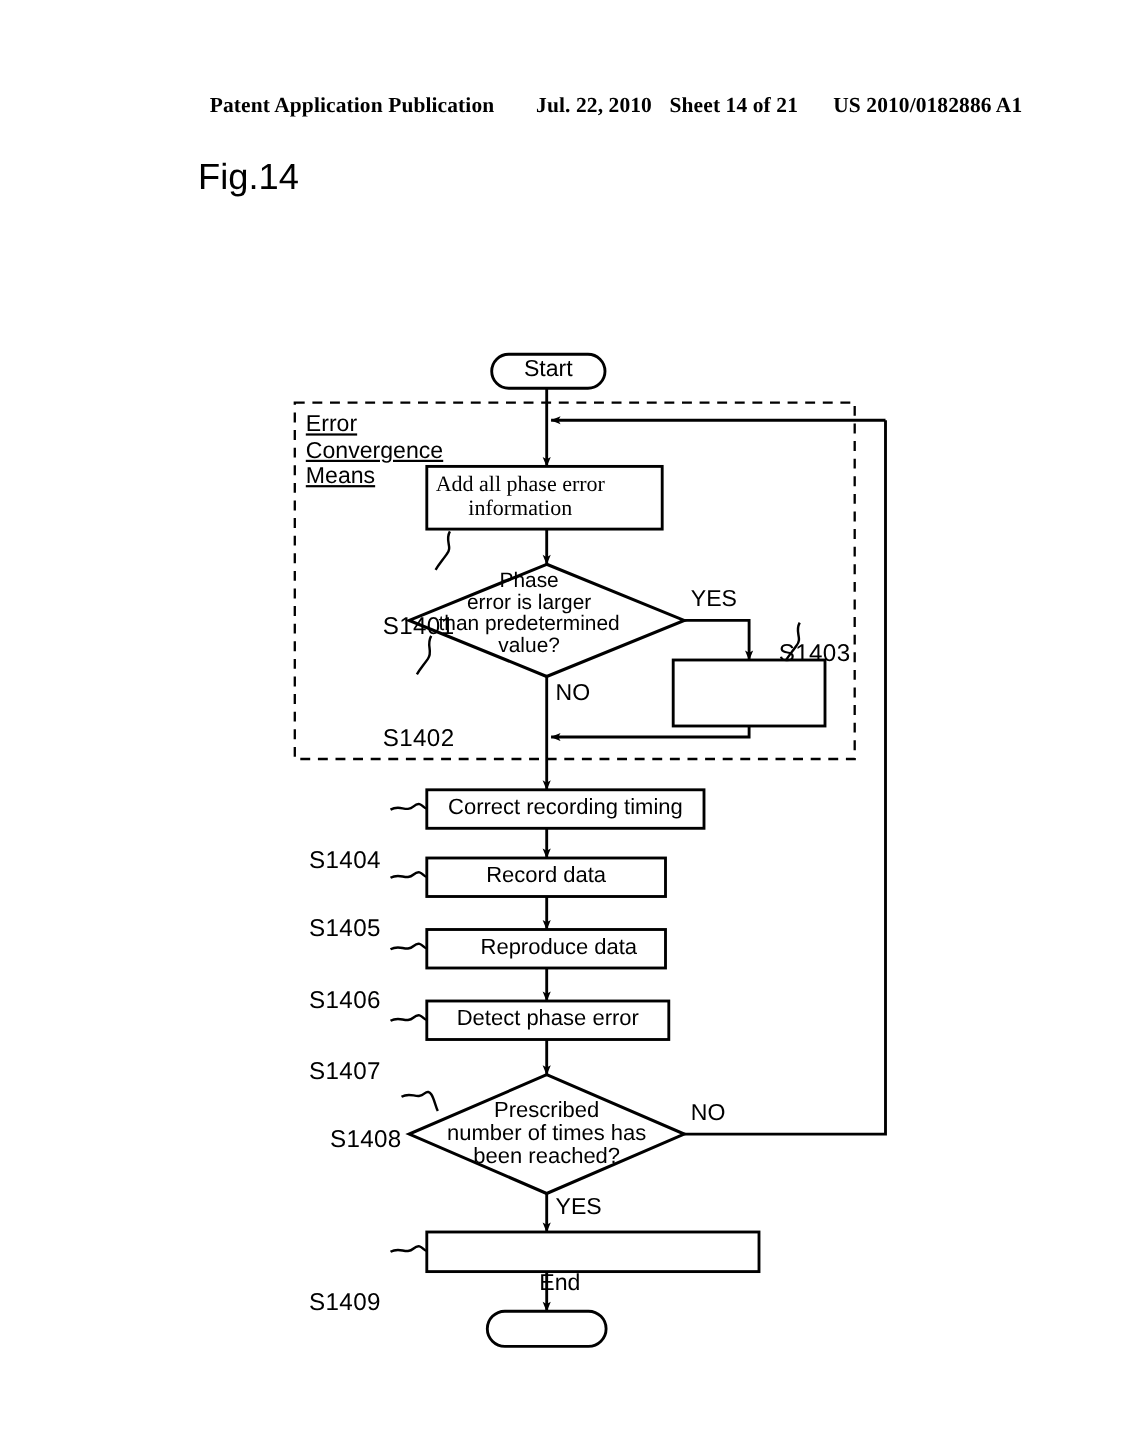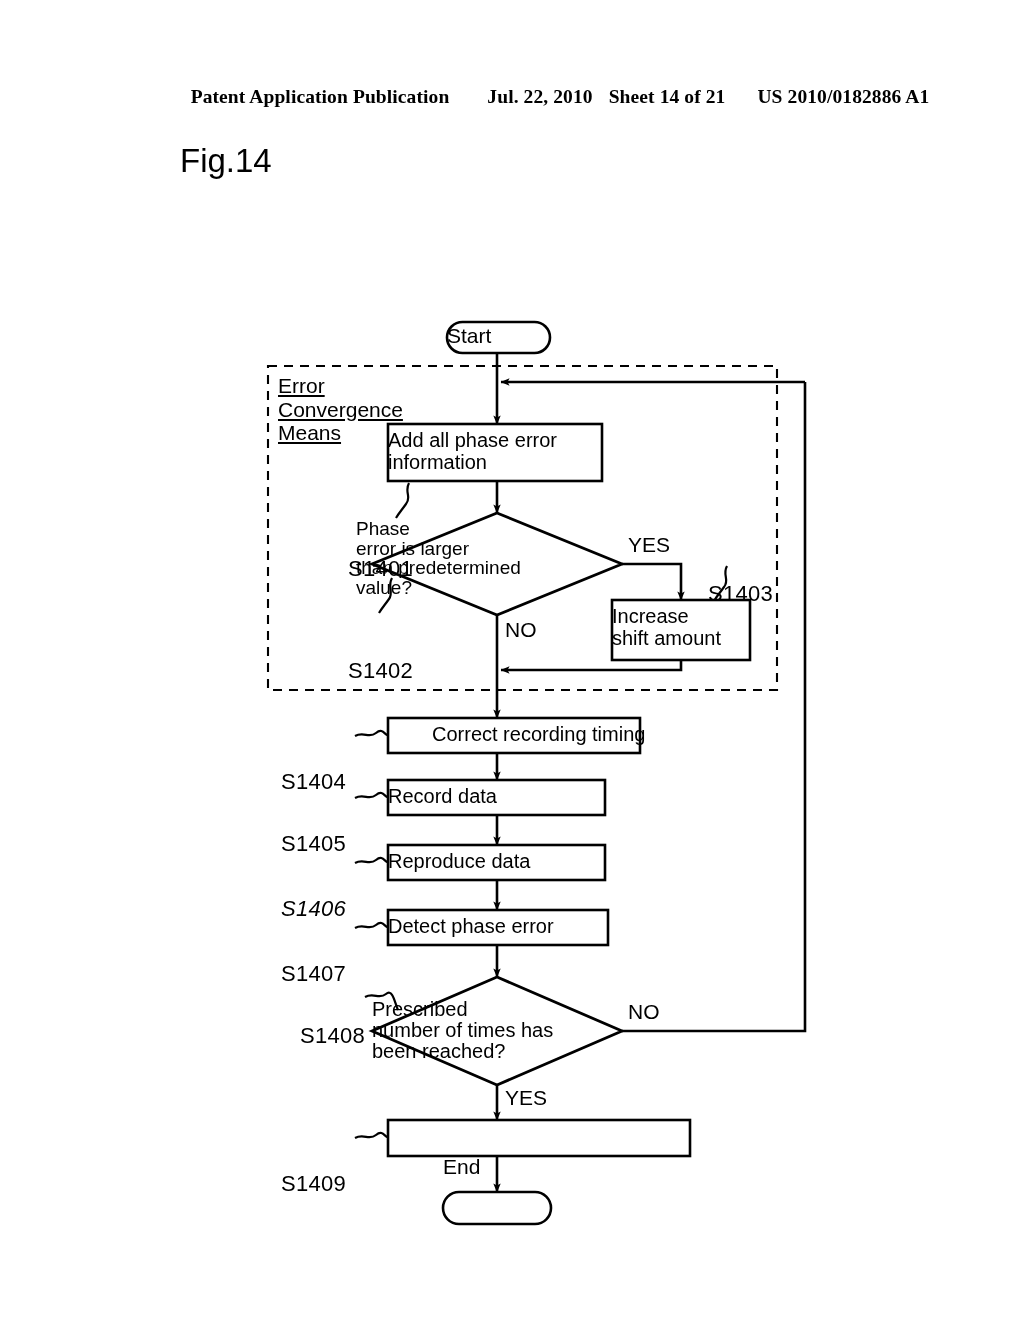--- a/index.html
+++ b/index.html
@@ -51,20 +51,21 @@
   #diagram {
     position: absolute;
     left: 0; top: 0;
     width: 1024px;
     height: 1320px;
   }
 
   
   .node-text {
     position: absolute;
+    text-align: center;
     line-height: 1.08;
     font-size: 20px;
     white-space: pre;
     pointer-events: none;
   }
   .terminal-text { font-size: 21px; }
   .branch-label {
     position: absolute;
     font-size: 21px;
     white-space: nowrap;
@@ -163,32 +164,30 @@
 
     <rect x="443" y="1192" width="108" height="32" rx="16" ry="16" fill="#fff" stroke="#000" stroke-width="2.6"></rect>
   </svg>
 
   <div class="group-label" style="left:278px; top:374px;text-decoration:underline;">Error
 Convergence
 Means</div>
 
   <div class="node-text terminal-text" style="left:447px; top:325px; width:103px;">Start</div>
 
-  <div class="node-text" style="left:388px; top:430px; width:170px;">Add all phase error
+  <div class="node-text" style="left:388px; top:430px; width:170px;font-family:Liberation Serif, serif;">Add all phase error
 information</div>
 
   <div class="node-text" style="left:356px; top:519px; width:250px; font-size:19px; line-height:1.03;">Phase
 error is larger
 than predetermined
 value?</div>
 
-  <div class="node-text" style="left:612px; top:606px; width:138px;">Increase
-shift amount</div>
-
-  <div class="node-text" style="left:388px; top:724px; width:252px;margin-left:44px;">Correct recording timing</div>
+
+  <div class="node-text" style="left:388px; top:724px; width:252px;">Correct recording timing</div>
 
   <div class="node-text" style="left:388px; top:786px; width:217px;">Record data</div>
 
   <div class="node-text" style="left:388px; top:851px; width:240px;">Reproduce data</div>
 
   <div class="node-text" style="left:388px; top:916px; width:220px;">Detect phase error</div>
 
   <div class="node-text" style="left:372px; top:999px; width:250px; font-size:20px; line-height:1.05;">Prescribed
 number of times has
 been reached?</div>
@@ -199,18 +198,18 @@
   <div class="branch-label" style="left:628px; top:533px;">YES</div>
   <div class="branch-label" style="left:505px; top:618px;">NO</div>
   <div class="branch-label" style="left:628px; top:1000px;">NO</div>
   <div class="branch-label" style="left:505px; top:1086px;">YES</div>
 
   <div class="step-label" style="left:348px; top:510px;">S1401</div>
   <div class="step-label" style="left:348px; top:612px;">S1402</div>
   <div class="step-label" style="left:708px; top:535px;">S1403</div>
   <div class="step-label" style="left:281px; top:723px;">S1404</div>
   <div class="step-label" style="left:281px; top:785px;">S1405</div>
-  <div class="step-label" style="left:281px; top:850px;font-style:italic;">S1406</div>
+  <div class="step-label" style="left:281px; top:850px;">S1406</div>
   <div class="step-label" style="left:281px; top:915px;">S1407</div>
   <div class="step-label" style="left:300px; top:977px;">S1408</div>
   <div class="step-label" style="left:281px; top:1125px;">S1409</div>
 
 </div>
 
 </body></html>

